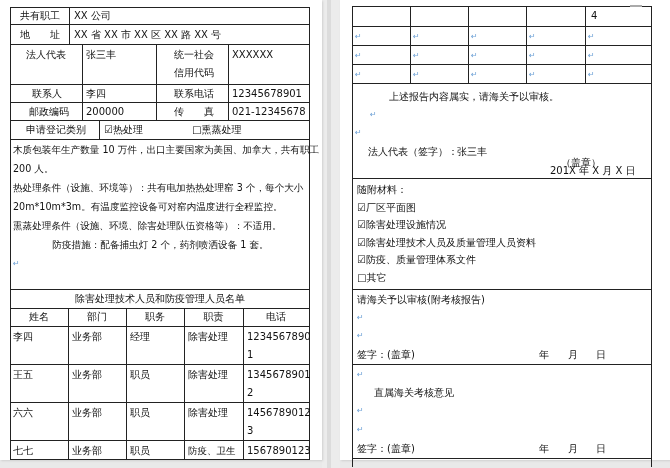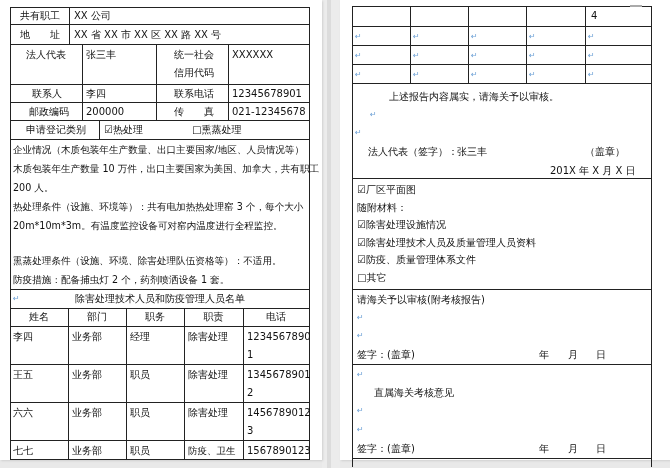--- a/index.html
+++ b/index.html
@@ -65,27 +65,26 @@
   <span class="txt" style="left:232px;top:103px;">021-12345678</span>
 
   <div class="hline" style="left:10px;top:120px;width:300px;"></div>
   <div class="vline" style="left:99px;top:120px;height:19px;"></div>
   <span class="txt" style="left:26px;top:121px;">申请登记类别</span>
   <span class="txt" style="left:104px;top:121px;">☑热处理</span>
   <span class="txt" style="left:192px;top:121px;">□熏蒸处理</span>
 
   <div class="hline" style="left:10px;top:139px;width:300px;"></div>
   <div class="abs" style="left:13px;top:140px;width:295px;line-height:19px;font-size:9.6px;">
-    <div style="white-space:nowrap;">企业情况（木质包装年生产数量、出口主要国家/地区、人员情况等）</div>
     <div style="white-space:nowrap;">木质包装年生产数量 10 万件，出口主要国家为美国、加拿大，共有职工</div>
     <div style="white-space:nowrap;">200 人。</div>
     <div style="white-space:nowrap;">热处理条件（设施、环境等）：共有电加热热处理窑 3 个，每个大小</div>
     <div style="white-space:nowrap;">20m*10m*3m。有温度监控设备可对窑内温度进行全程监控。</div>
-    <div style="white-space:nowrap;margin-top:16px;">熏蒸处理条件（设施、环境、除害处理队伍资格等）：不适用。</div>
-    <div style="white-space:nowrap;">防疫措施：配备捕虫灯 2 个，药剂喷洒设备 1 套。</div>
+    <div style="white-space:nowrap;">熏蒸处理条件（设施、环境、除害处理队伍资格等）：不适用。</div>
+    <div style="white-space:nowrap;text-align:center;">防疫措施：配备捕虫灯 2 个，药剂喷洒设备 1 套。</div>
     <div class="pm">↵</div>
   </div>
 
   <div class="hline" style="left:10px;top:289px;width:300px;"></div>
   <div class="txt center" style="left:10px;top:290px;width:300px;">除害处理技术人员和防疫管理人员名单</div>
 
   <div class="hline" style="left:10px;top:308px;width:300px;"></div>
   <div class="vline" style="left:68px;top:308px;height:152px;"></div>
   <div class="vline" style="left:126px;top:308px;height:152px;"></div>
   <div class="vline" style="left:184px;top:308px;height:152px;"></div>
@@ -166,28 +165,28 @@
     <span class="txt pm" style="left:189px;top:66px;">↵</span>
     <span class="txt pm" style="left:248px;top:66px;">↵</span>
   </div>
 
   <div>
     <span class="txt" style="left:49px;top:88px;">上述报告内容属实，请海关予以审核。</span>
     <span class="txt pm" style="left:30px;top:106px;">↵</span>
     <span class="txt pm" style="left:15px;top:124px;">↵</span>
     <span class="txt" style="left:28px;top:143px;">法人代表（签字）：</span>
     <span class="txt" style="left:117px;top:143px;">张三丰</span>
-    <span class="txt" style="left:221px;top:143px;margin-left:24px;">（盖章）</span>
+    <span class="txt" style="left:221px;top:154px;">（盖章）</span>
     <span class="txt" style="left:210px;top:162px;">201X 年  X 月  X 日</span>
   </div>
   <div class="hline" style="left:12px;top:178px;width:300px;"></div>
 
   <div class="abs" style="left:17px;top:181px;line-height:17.5px;">
+    <div>随附材料：</div>
     <div>☑厂区平面图</div>
-    <div>随附材料：</div>
     <div>☑除害处理设施情况</div>
     <div>☑除害处理技术人员及质量管理人员资料</div>
     <div>☑防疫、质量管理体系文件</div>
     <div>□其它</div>
   </div>
   <div class="hline" style="left:12px;top:289px;width:300px;"></div>
 
   <div>
     <span class="txt" style="left:17px;top:291px;">请海关予以审核(附考核报告)</span>
     <span class="txt pm" style="left:17px;top:309px;">↵</span>

